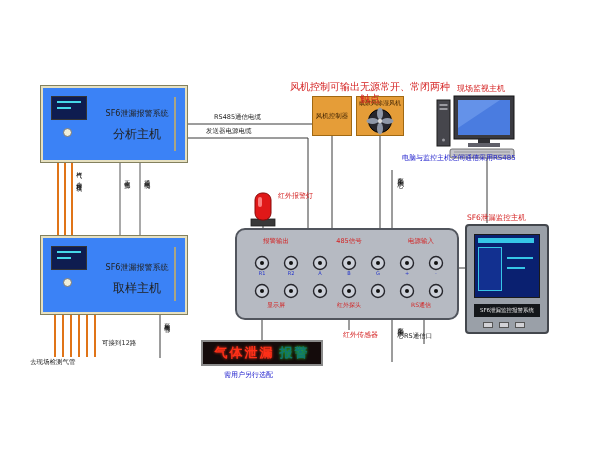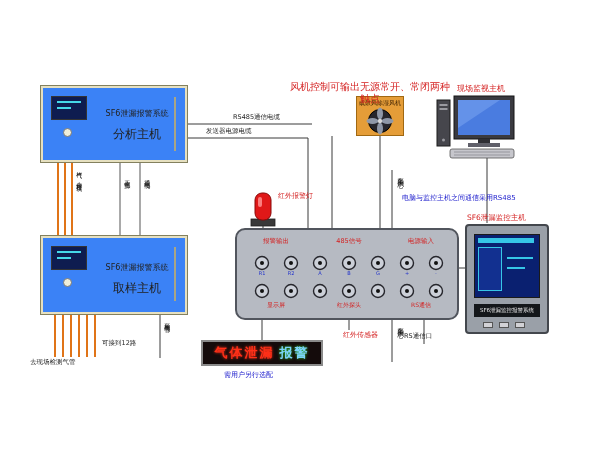--- a/index.html
+++ b/index.html
@@ -58,21 +58,21 @@
                   text-align:center; }
   .host-btns { position:absolute; left:16px; top:96px; display:flex; gap:6px; }
   .host-btns i { display:block; width:10px; height:6px; background:#d2d2d6; border:1px solid #555; }
 
   .led { position:absolute; left:201px; top:340px; width:122px; height:26px;
          background:#140b0b; border:2px solid #8a8a8a; display:flex; align-items:center;
          justify-content:center; gap:5px; z-index:2;
          font-family:"DejaVu Sans Mono", monospace; }
   .led span { font-size:13px; letter-spacing:2px; font-weight:bold; }
   .led-red   { color:#ff3018; text-shadow:0 0 3px #ff3018; }
-  .led-green { color:#7dd3fc; text-shadow:0 0 3px #32d032; }
+  .led-green { color:#0f766e; text-shadow:0 0 3px #32d032; }
 </style>
 </head>
 <body>
 
 <div id="canvas">
 
   <svg class="layer lines-layer" width="600" height="450">
     <g stroke="#3a3a3a" stroke-width="1">
       <line x1="188" y1="124" x2="312" y2="124"></line>
       <line x1="188" y1="138" x2="308" y2="138"></line>
@@ -121,20 +121,23 @@
     <div class="lcd">
         <i></i>
         <i></i>
       </div>
     <div class="round-btn"></div>
     <div class="slot"></div>
     <div class="box-title" style="top:26px">SF6泄漏报警系统</div>
     <div class="box-sub" style="top:44px">取样主机</div>
   </div>
 
+  <div class="orange-box" id="fan-ctrl-box" style="left:312px;top:96px;width:40px;height:40px;">
+    <span>风机控制器</span>
+  </div>
   <div class="orange-box" id="fan-unit-box" style="left:356px;top:96px;width:48px;height:40px;">
     <span>或鼓风除湿风机</span>
   </div>
 
   <div class="panel"></div>
 
   <div class="host">
     <div class="host-screen">
       <div class="hs-bar"></div>
       <div class="hs-panel"></div>
@@ -218,23 +221,23 @@
       <rect x="478" y="139" width="12" height="4" fill="#2e2e34"></rect>
       <rect x="468" y="143" width="32" height="4" fill="#60606a"></rect>
       <rect x="450" y="149" width="64" height="9" rx="2" fill="#c6c6cc" stroke="#555" stroke-width="0.8"></rect>
       <line x1="454" y1="152" x2="510" y2="152" stroke="#8a8a92" stroke-width="0.8"></line>
       <line x1="454" y1="155" x2="510" y2="155" stroke="#8a8a92" stroke-width="0.8"></line>
     </g>
   </svg>
 
   <div class="lbl red ctr" style="left:288px;top:81px;width:164px;font-size:10px;">风机控制可输出无源常开、常闭两种触点</div>
   <div class="lbl red ctr" style="left:446px;top:84px;width:70px;font-size:8px;">现场监视主机</div>
-  <div class="lbl blue" style="left:402px;top:154px;font-size:7px;margin-top:40px;">电脑与监控主机之间通信采用RS485</div>
-
-  <div class="lbl" style="left:214px;top:114px;font-size:6.5px;margin-left:19px;">RS485通信电缆</div>
+  <div class="lbl blue" style="left:402px;top:154px;font-size:7px;">电脑与监控主机之间通信采用RS485</div>
+
+  <div class="lbl" style="left:214px;top:114px;font-size:6.5px;">RS485通信电缆</div>
   <div class="lbl" style="left:198px;top:128px;font-size:6.5px;margin-left:8px;">发送器电源电缆</div>
 
   <div class="lbl vtext" style="left:76px;top:167px;font-size:6px;">样气-去分析模块</div>
   <div class="lbl vtext" style="left:124px;top:175px;font-size:6px;">工作电源</div>
   <div class="lbl vtext" style="left:144px;top:175px;font-size:6px;">通信电缆</div>
 
   <div class="lbl" style="left:30px;top:359px;font-size:6.5px;">去现场检测气管</div>
   <div class="lbl" style="left:102px;top:340px;font-size:6.5px;">可接到12路</div>
   <div class="lbl vtext" style="left:164px;top:318px;font-size:6px;">至检测气管</div>
 

